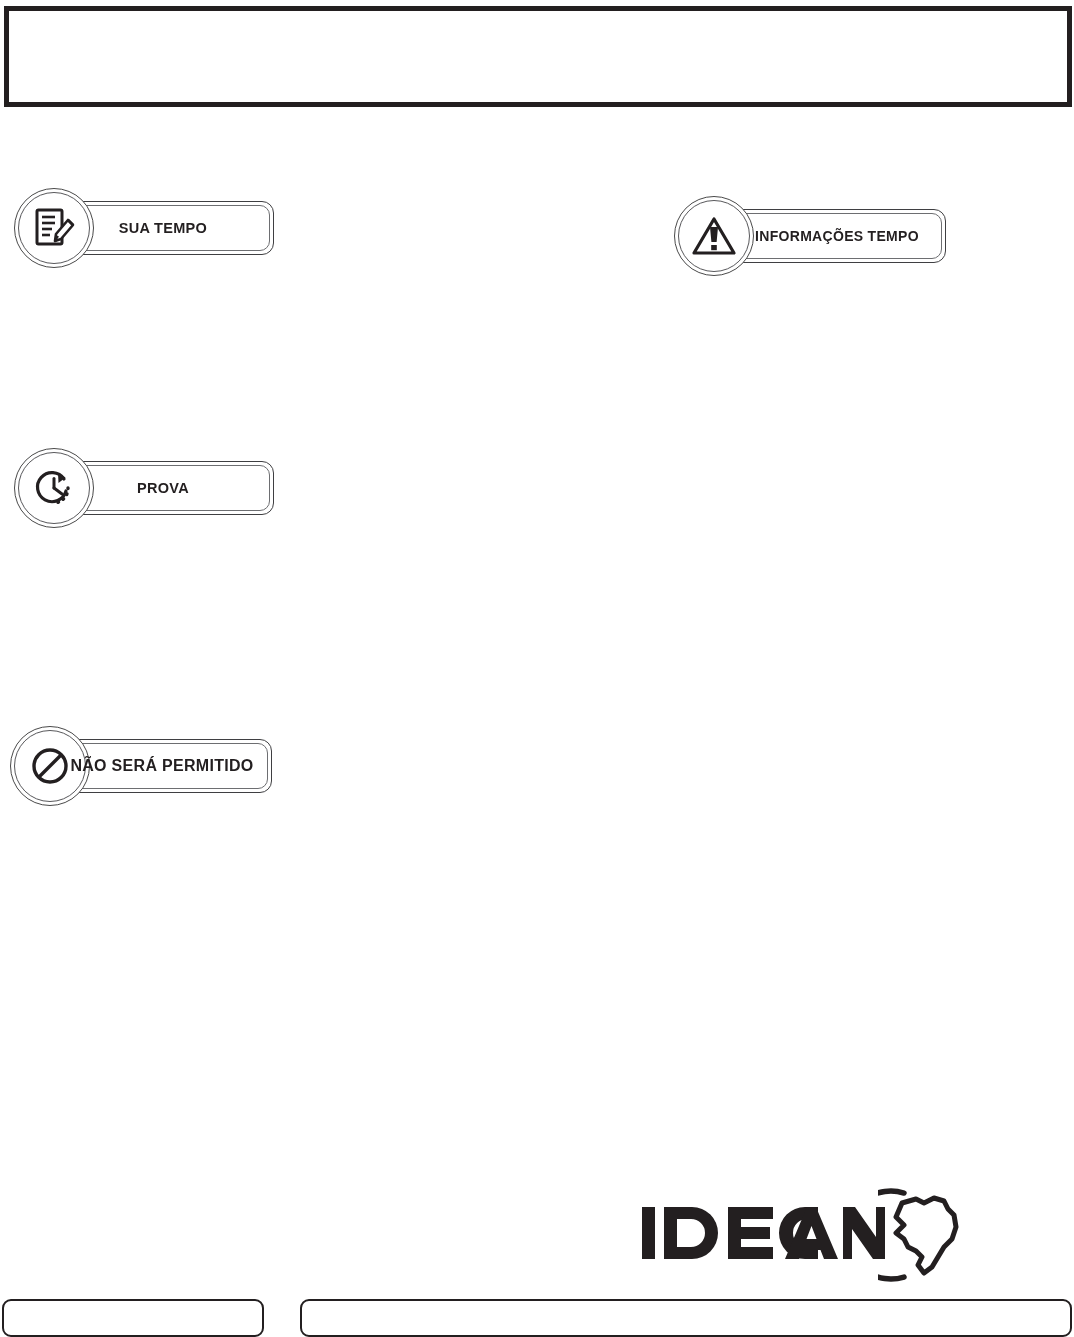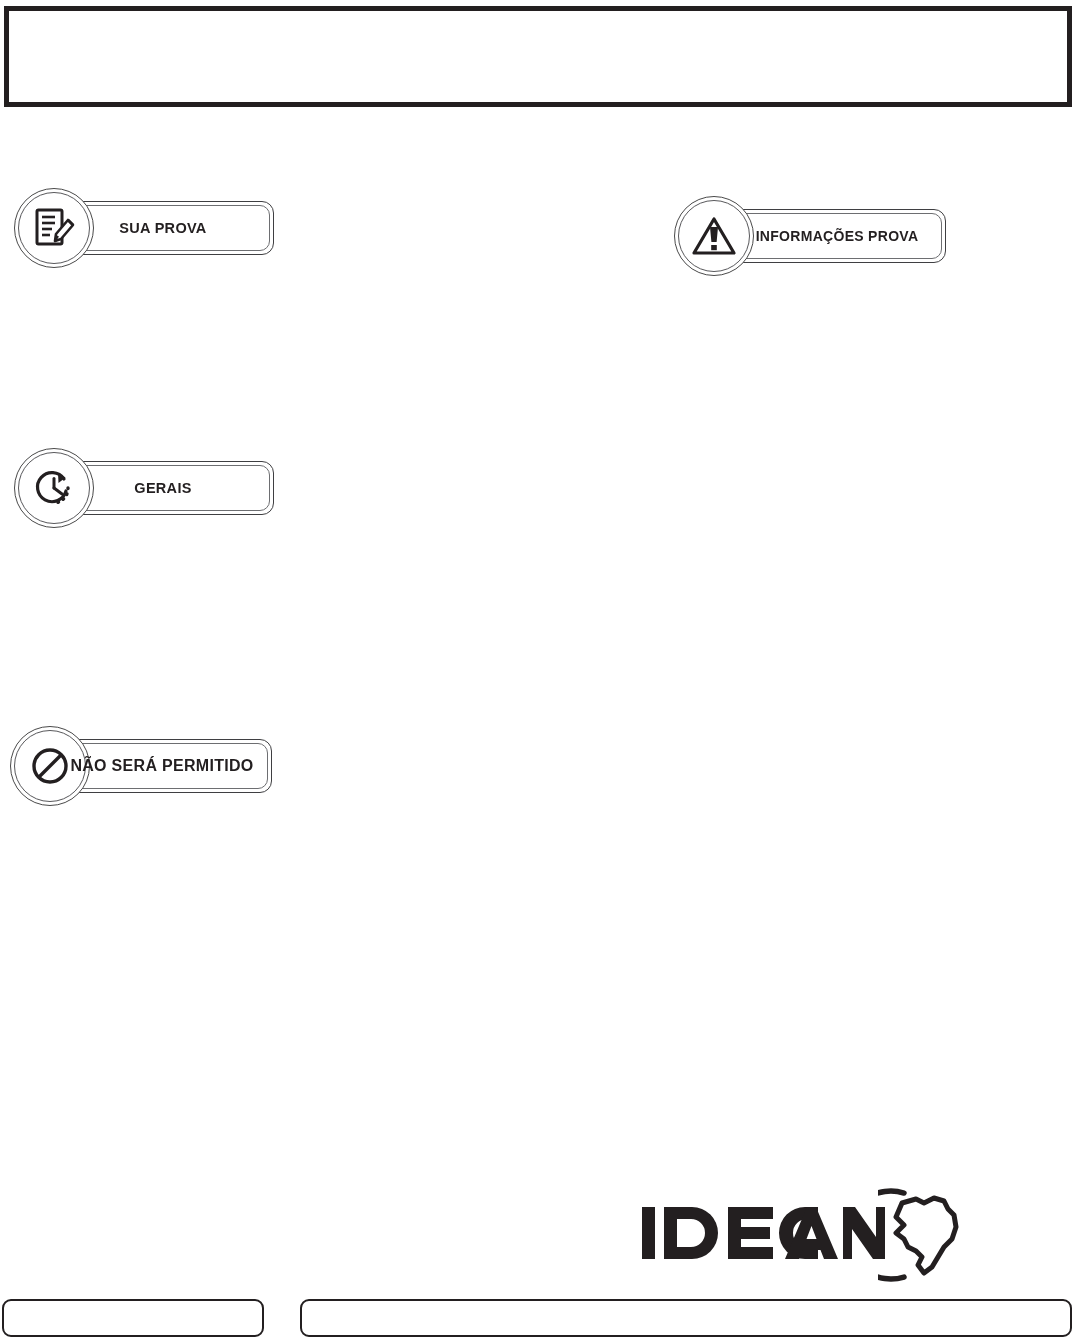--- a/index.html
+++ b/index.html
@@ -182,49 +182,49 @@
         <rect x="9" y="8" width="25" height="34" rx="1.5" fill="none" stroke="#231f20" stroke-width="3"></rect>
         <line x1="14" y1="15" x2="27" y2="15" stroke="#231f20" stroke-width="2.6"></line>
         <line x1="14" y1="21" x2="27" y2="21" stroke="#231f20" stroke-width="2.6"></line>
         <line x1="14" y1="27" x2="24" y2="27" stroke="#231f20" stroke-width="2.6"></line>
         <line x1="14" y1="33" x2="22" y2="33" stroke="#231f20" stroke-width="2.6"></line>
         <path d="M28 32 L40 18 L45 23 L33 37 L27 39 Z" fill="#ffffff" stroke="#231f20" stroke-width="2.6" stroke-linejoin="round"></path>
         <path d="M40 18 L45 23" stroke="#231f20" stroke-width="2.6"></path>
         <path d="M27 39 L30 34" stroke="#231f20" stroke-width="2.2"></path>
       </svg>
     </div>
-    <div class="badge-label">SUA PROVA</div>
+    <div class="badge-label">SUA TEMPO</div>
   </div>
 
   <div class="badge" id="badge-informacoes">
     <div class="badge-plate"></div>
     <div class="badge-circle"></div>
     <div class="badge-icon">
       <svg viewBox="0 0 52 52" width="52" height="52">
         <path d="M26 9 L46 43 L6 43 Z" fill="none" stroke="#231f20" stroke-width="3.2" stroke-linejoin="round"></path>
         <path d="M26 17 L30 17 L28.6 32 L23.4 32 L22 17 Z" fill="#231f20"></path>
         <rect x="23.2" y="35" width="5.6" height="5.2" fill="#231f20"></rect>
       </svg>
     </div>
-    <div class="badge-label">INFORMAÇÕES PROVA</div>
+    <div class="badge-label">INFORMAÇÕES TEMPO</div>
   </div>
 
   <div class="badge" id="badge-tempo">
     <div class="badge-plate"></div>
     <div class="badge-circle"></div>
     <div class="badge-icon">
       <svg viewBox="0 0 52 52" width="52" height="52">
         <path d="M36 17 A14.5 14.5 0 1 0 38 29" fill="none" stroke="#231f20" stroke-width="3.2" stroke-linecap="round"></path>
         <path d="M30 11 L37.5 15.5 L30.5 21 Z" fill="#231f20"></path>
         <path d="M40 26 A14.5 14.5 0 0 1 26 41" fill="none" stroke="#231f20" stroke-width="3.4" stroke-linecap="round" stroke-dasharray="0.6 5.4"></path>
         <line x1="26" y1="26" x2="26" y2="16.5" stroke="#231f20" stroke-width="3" stroke-linecap="round"></line>
         <line x1="26" y1="26" x2="34" y2="32" stroke="#231f20" stroke-width="3" stroke-linecap="round"></line>
       </svg>
     </div>
-    <div class="badge-label">GERAIS</div>
+    <div class="badge-label">PROVA</div>
   </div>
 
   <div class="badge" id="badge-nao-permitido">
     <div class="badge-plate"></div>
     <div class="badge-circle"></div>
     <div class="badge-icon">
       <svg viewBox="0 0 52 52" width="52" height="52">
         <circle cx="26" cy="26" r="16" fill="none" stroke="#231f20" stroke-width="3.4"></circle>
         <line x1="15" y1="37" x2="37" y2="15" stroke="#231f20" stroke-width="3.4"></line>
       </svg>

